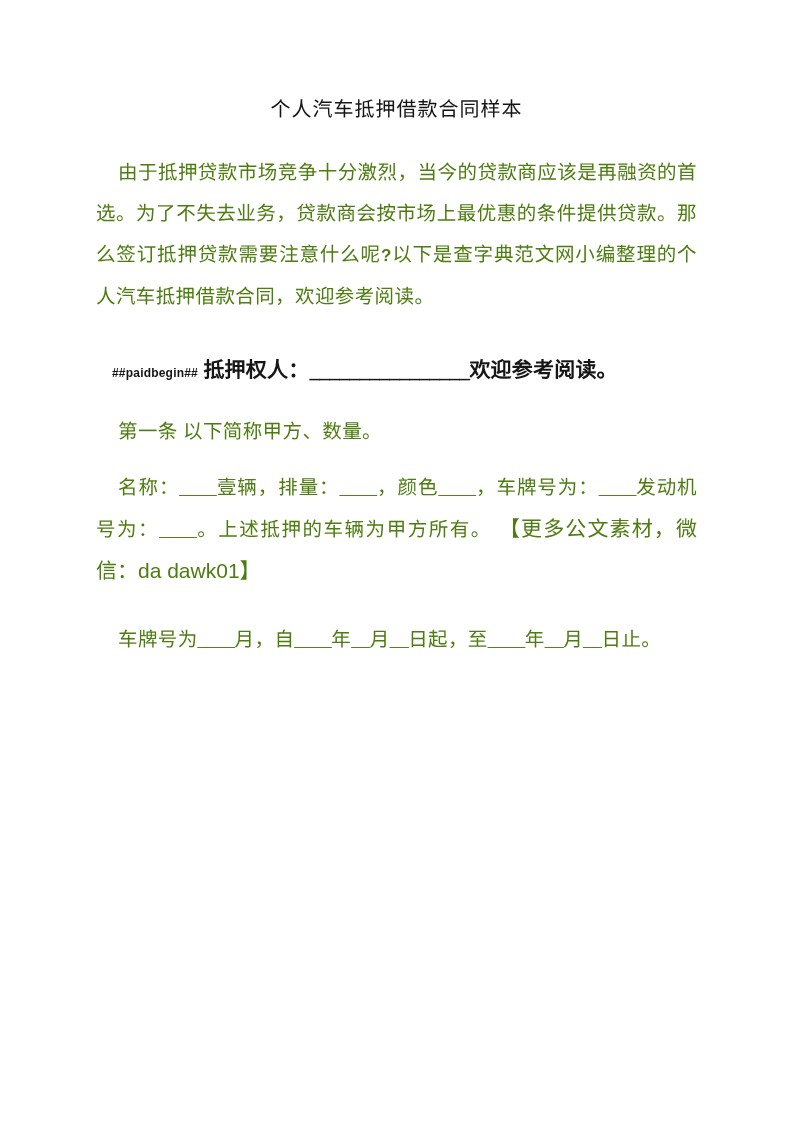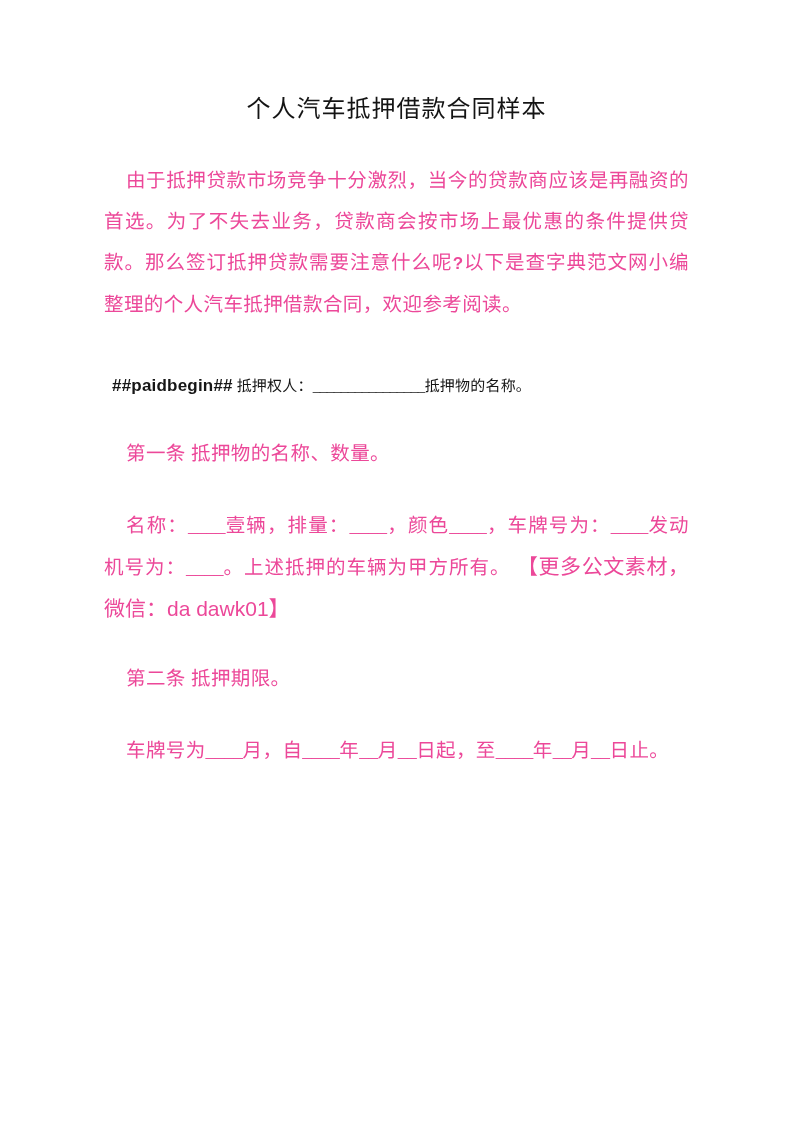--- a/index.html
+++ b/index.html
@@ -30,38 +30,38 @@
   .doc-body {
     position: absolute;
     left: 96px;
     top: 92px;
     width: 601px;
   }
 
   
   .doc-title {
     text-align: center;
-    font-size: 24px;
+    font-size: 20px;
     line-height: 34px;
     letter-spacing: 1px;
     color: #141414;
     margin: 0 0 14px 0;
     font-weight: normal;
     font-family: "Liberation Serif", "DejaVu Serif", serif;
   }
 
   
   .para {
     font-size: 19.5px;
     line-height: 41px;
     letter-spacing: 0.4px;
     text-align: justify;
     text-justify: inter-ideograph;
-    margin: 8px;
-    color: #ec4899;
+    margin: 0;
+    color: #4d7c0f;
     font-family: "Liberation Serif", "DejaVu Serif", serif;
   }
   .para.indent {
     text-indent: 22px;
   }
   .gap-sm { height: 12px; }
   .gap-md { height: 15px; }
 
   
   .blank {
@@ -84,27 +84,27 @@
     letter-spacing: 0.2px;
     margin: 0;
     padding-left: 16px;
     color: #161616;
     font-family: "Liberation Sans", "DejaVu Sans", sans-serif;
     font-weight: bold;
     white-space: nowrap;
   }
   .marker-line .cn {
     font-family: "Liberation Serif", "DejaVu Serif", serif;
-    font-weight: normal;
-    font-size: 15px;
+    font-weight: bold;
+    font-size: 21px;
   }
   .marker-line .tag {
     font-family: "Liberation Sans", "DejaVu Sans", sans-serif;
     font-weight: bold;
-    font-size: 17px;
+    font-size: 12px;
   }
 
   
   .credit {
     font-size: 21px;
     letter-spacing: 0;
     font-family: Liberation Sans, sans-serif;
   }
 </style>
 </head>
@@ -120,36 +120,35 @@
     <p class="para indent"><span>由于抵押贷款市场竞争十分激烈，当今的贷款商应该是再融资的首选。为了不失去业务，贷款商会按市场上最优惠的条件提供贷款。那么签订抵押贷款需要注意什么呢</span><span class="qmark">?</span><span>以下是查字典范文网小编整理的个人汽车抵押借款合同，欢迎参考阅读。</span></p>
 
     <div class="gap-md"></div>
 
 
     <div class="gap-md"></div>
 
 
     <div class="gap-sm"></div>
 
-    <p class="marker-line"><span class="tag">##paidbegin##</span><span class="cn">&nbsp;</span><span class="cn">抵押权人：</span><span class="cn blank">________________</span><span class="cn">抵押物的名称。</span></p>
+    <p class="marker-line"><span class="tag">##paidbegin##</span><span class="cn">&nbsp;</span><span class="cn">抵押权人：</span><span class="cn blank">________________</span><span class="cn">欢迎参考阅读。</span></p>
 
     <div class="gap-sm"></div>
 
 
     <div class="gap-md"></div>
 
-    <p class="para indent">第一条 抵押物的名称、数量。</p>
+    <p class="para indent">第一条 以下简称甲方、数量。</p>
 
     <div class="gap-md"></div>
 
     <p class="para indent"><span>名称：</span><span class="blank">____</span><span>壹辆，排量：</span><span class="blank">____</span><span>，颜色</span><span class="blank">____</span><span>，车牌号为：</span><span class="blank">____</span><span>发动机号为：</span><span class="blank">____</span><span>。上述抵押的车辆为甲方所有。</span><span class="credit">&nbsp;</span><span class="credit">【更多公文素材，微信：</span><span class="credit wx">da dawk01</span><span class="credit">】</span></p>
 
     <div class="gap-sm"></div>
 
-    <p class="para indent">第二条 抵押期限。</p>
 
     <div class="gap-md"></div>
 
     <p class="para indent"><span>车牌号为</span><span class="blank">____</span><span>月，自</span><span class="blank">____</span><span>年</span><span class="blank">__</span><span>月</span><span class="blank">__</span><span>日起，至</span><span class="blank">____</span><span>年</span><span class="blank">__</span><span>月</span><span class="blank">__</span><span>日止。</span></p>
 
     <div class="gap-md"></div>
 
 
   </div>
 </div>

